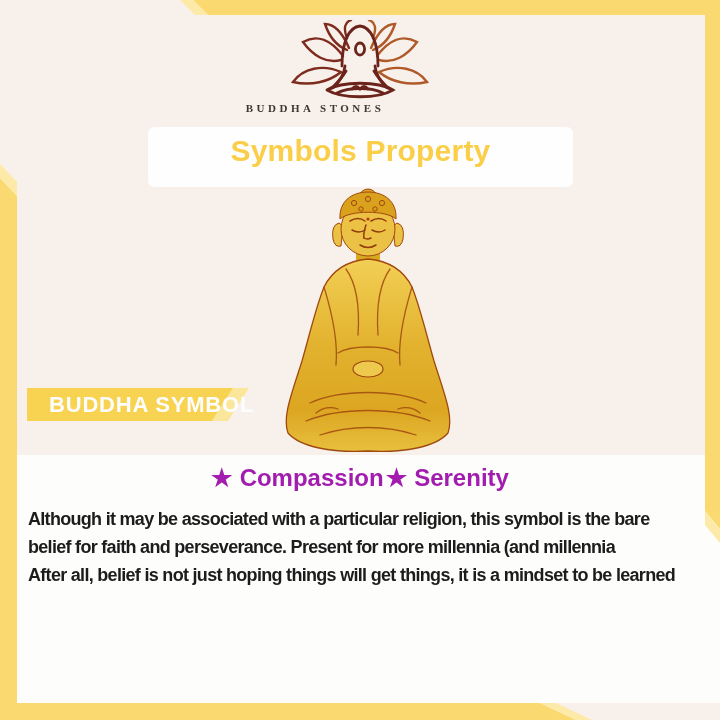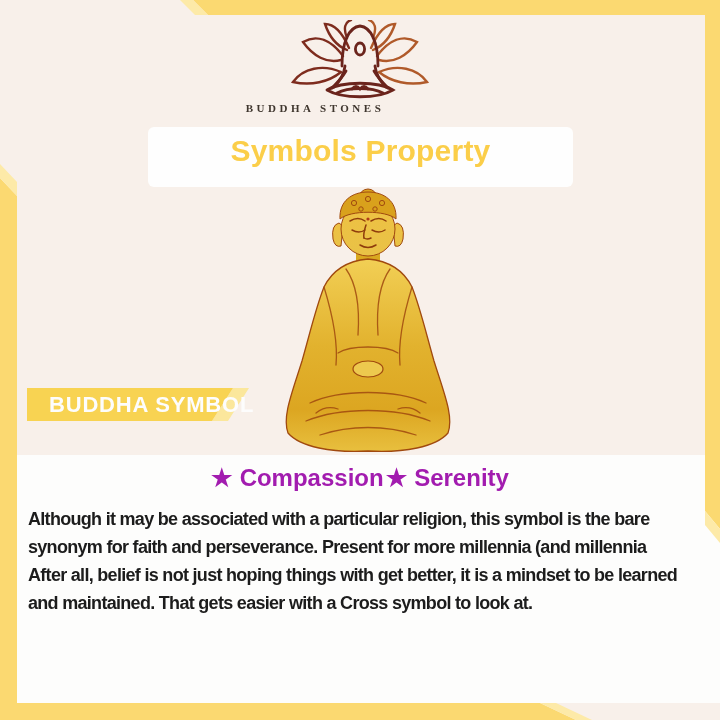--- a/index.html
+++ b/index.html
@@ -175,18 +175,17 @@
     </svg>
     <span class="badge-text">BUDDHA SYMBOL</span>
   </div>
 
   <div id="heading" class="abs">
     <span class="star">★</span><span>Compassion</span><span class="star star2">★</span><span>Serenity</span>
   </div>
 
   <div id="paragraph" class="abs">
     <div class="pline">Although it may be associated with a particular religion, this symbol is the bare</div>
-    <div class="pline">synonym for faith and perseverance. Present for more millennia (and millennia</div>
-    <div class="pline">After all, belief is not just hoping things with get better, it is a mindset to be learned</div>
-    <div class="pline">and maintained. That gets easier with a Cross symbol to look at.</div>
+    <div class="pline">belief for faith and perseverance. Present for more millennia (and millennia</div>
+    <div class="pline">After all, belief is not just hoping things will get things, it is a mindset to be learned</div>
   </div>
 
 </div>
 
 </body></html>

